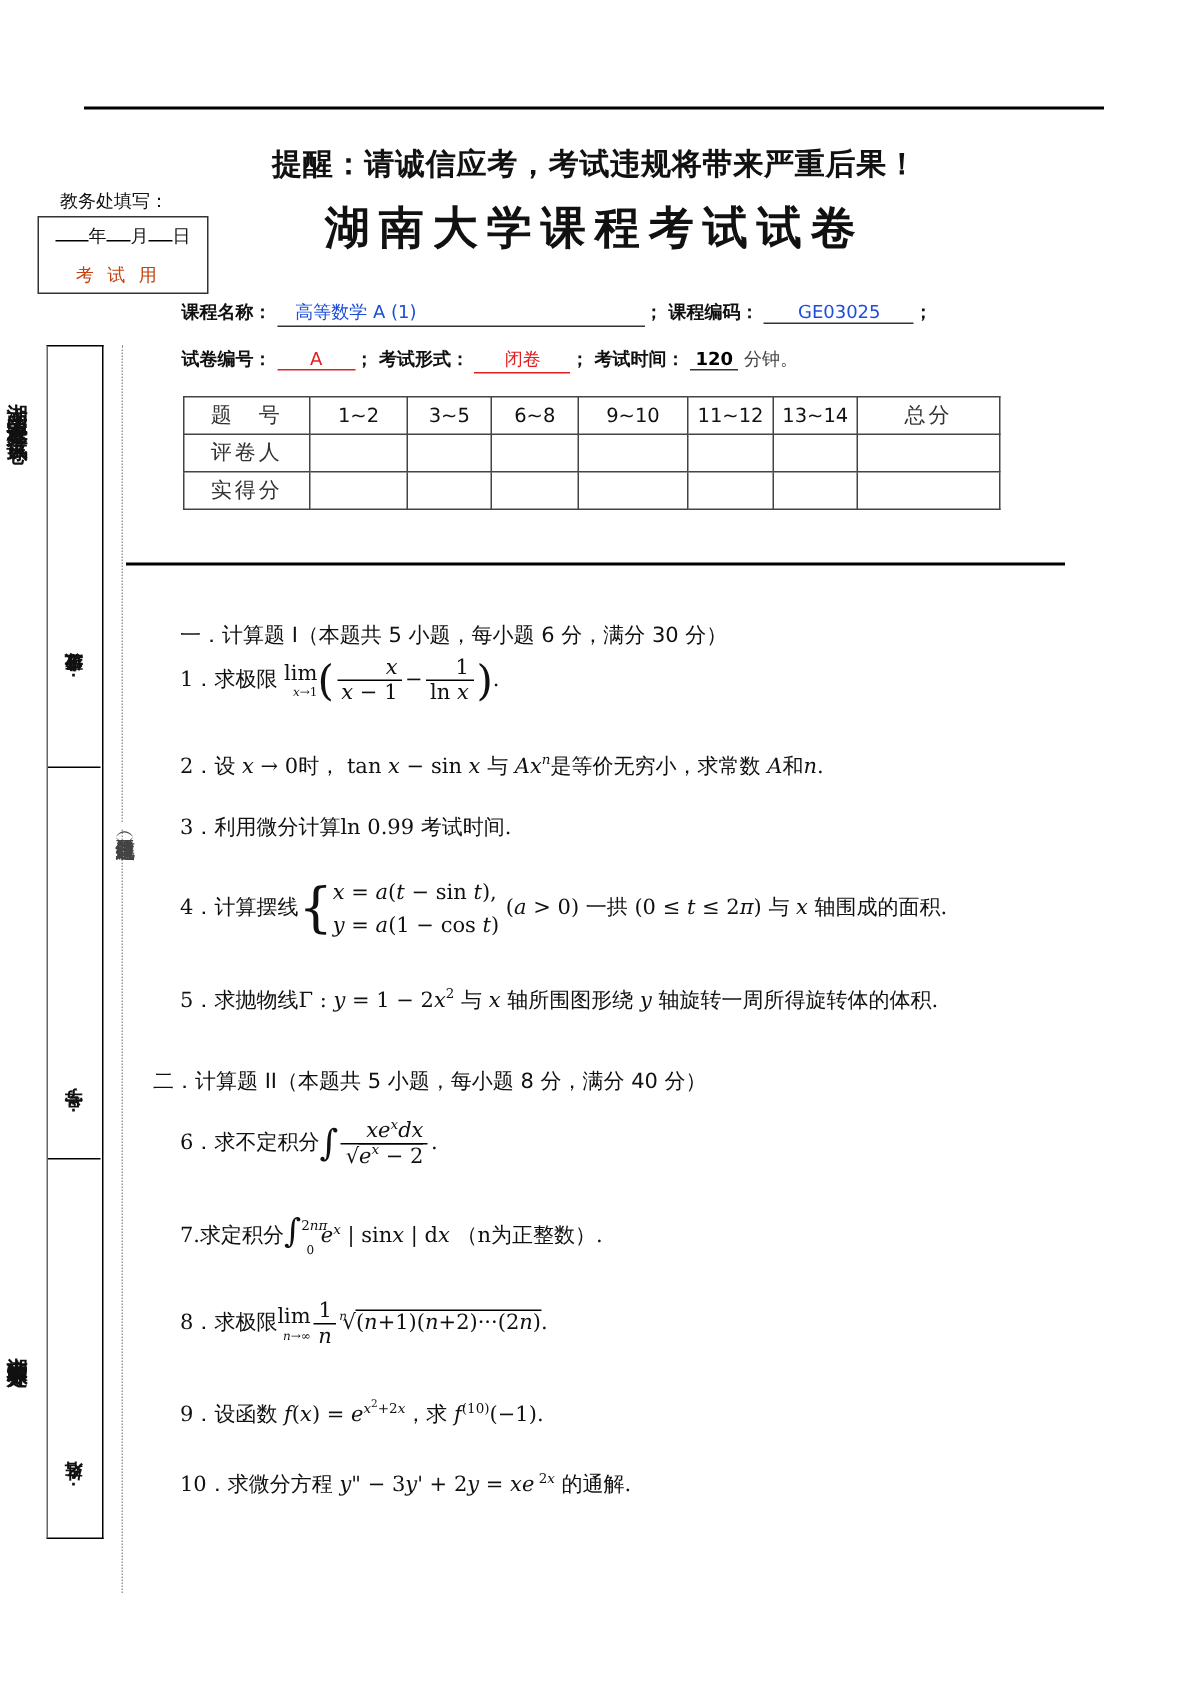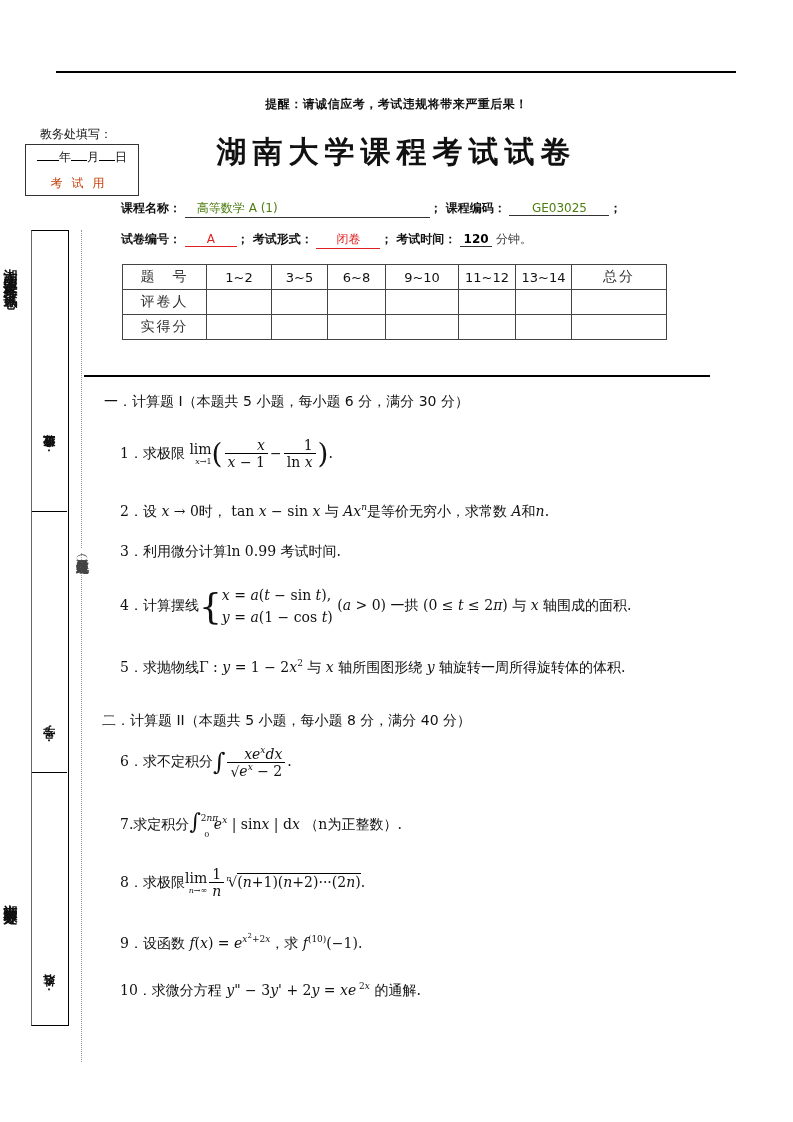--- a/index.html
+++ b/index.html
@@ -1,32 +1,32 @@
 <!DOCTYPE html>
 <html><head>
 <meta charset="utf-8">
 <style>
   html, body { margin:0; padding:0; background:#fff; }
   body { width:793px; height:1122px; position:relative; overflow:hidden;
          font-family:"DejaVu Serif", serif; color:#111; }
   .abs { position:absolute; }
   .top-rule { left:56px; top:71px; width:680px; height:2px; background:#000; }
   .warning { left:0; width:793px; top:96px; text-align:center; font-family:Liberation Serif, serif;
-             font-weight:bold; font-size:12px; letter-spacing:0.5px; }
+             font-weight:bold; font-size:20px; letter-spacing:0.5px; }
   .title { left:0; width:793px; top:132px; text-align:center; font-size:30px; font-weight:bold;
            letter-spacing:6px; font-family:"DejaVu Serif", serif; }
   .office-label { left:40px; top:126px; font-size:12px; font-family:"DejaVu Sans", sans-serif; }
   .office-box { left:25px; top:144px; width:112px; height:50px; border:1px solid #333; }
   .office-box .line1 { position:absolute; left:2px; top:4px; width:108px; text-align:center; font-size:12px; font-family:"DejaVu Sans", sans-serif; }
   .office-box .line2 { position:absolute; left:2px; top:30px; width:108px; text-align:center; font-size:12px; letter-spacing:9px; font-family:"DejaVu Sans", sans-serif; color:#c2410c;}
   .u { display:inline-block; border-bottom:1px solid #000; width:22px; height:10px; vertical-align:baseline; }
 
   .info-row { left:121px; font-family:"DejaVu Sans", sans-serif; font-size:12px; }
   .info-row .lbl { font-weight:bold; }
-  .info-row .fld { display:inline-block; border-bottom:1px solid #333; text-align:center; color:#4d7c0f; }
+  .info-row .fld { display:inline-block; border-bottom:1px solid #333; text-align:center; color:#1d4ed8; }
   .info-row .fld.red { color:#e02020; border-color:#e02020; }
   .info-row .fld.bold { color:#000; font-weight:bold; }
 
   table.score { position:absolute; left:122px; top:264px; border-collapse:collapse;
                 font-family:"DejaVu Sans", sans-serif; font-size:13px; }
   table.score td { border:1px solid #444; height:24px; text-align:center; padding:0; }
   table.score td.h { color:#333; letter-spacing:2px; font-size:14px; }
   .table-rule { left:84px; top:375px; width:626px; height:2px; background:#000; }
 
   .strip-box { left:31px; top:230px; width:36px; height:794px; border:1px solid #000; border-left-color:#666; }
@@ -118,21 +118,21 @@
 <div class="vtext" style="left:3px; top:894px; font-size:14px; line-height:16px; letter-spacing:1px;">湖南大学教务处</div>
 <div class="abs strip-box"></div>
 <div class="abs strip-div" style="top:511px;"></div>
 <div class="abs strip-div" style="top:772px;"></div>
 <div class="vtext strip-label" style="left:41px; top:446px;">专业班级：</div>
 <div class="vtext strip-label" style="left:41px; top:736px;">学号：</div>
 <div class="vtext strip-label" style="left:41px; top:985px;">姓名：</div>
 <div class="abs dotted"></div>
 <div class="abs binding">装订线（题目不得超过此线）</div>
 
-<div class="abs sec" style="top:393px;">一．计算题 I（本题共 5 小题，每小题 6 分，满分 30 分）</div>
+<div class="abs sec" style="top:415px;margin-left:16px;">一．计算题 I（本题共 5 小题，每小题 6 分，满分 30 分）</div>
 
 <div class="abs q" style="top:437px;">
   <span>1．</span><span>求极限</span>
   <span class="frac" style="margin:0;"><span style="padding:0">lim</span><span class="sub" style="padding:0"><i>x</i>→1</span></span><span class="big">(</span><span class="frac"><span class="n"><i>x</i></span><span><i>x</i> − 1</span></span>−<span class="frac"><span class="n">1</span><span>ln <i>x</i></span></span><span class="big">)</span>.
 </div>
 
 <div class="abs q" style="top:502px;">
   <span>2．</span><span>设</span>
   <i>x</i> → 0<span>时，</span> tan <i>x</i> − sin <i>x</i> <span>与</span> <i>Ax<sup>n</sup></i><span>是等价无穷小，求常数</span> <i>A</i><span>和</span><i>n</i>.
 </div>

